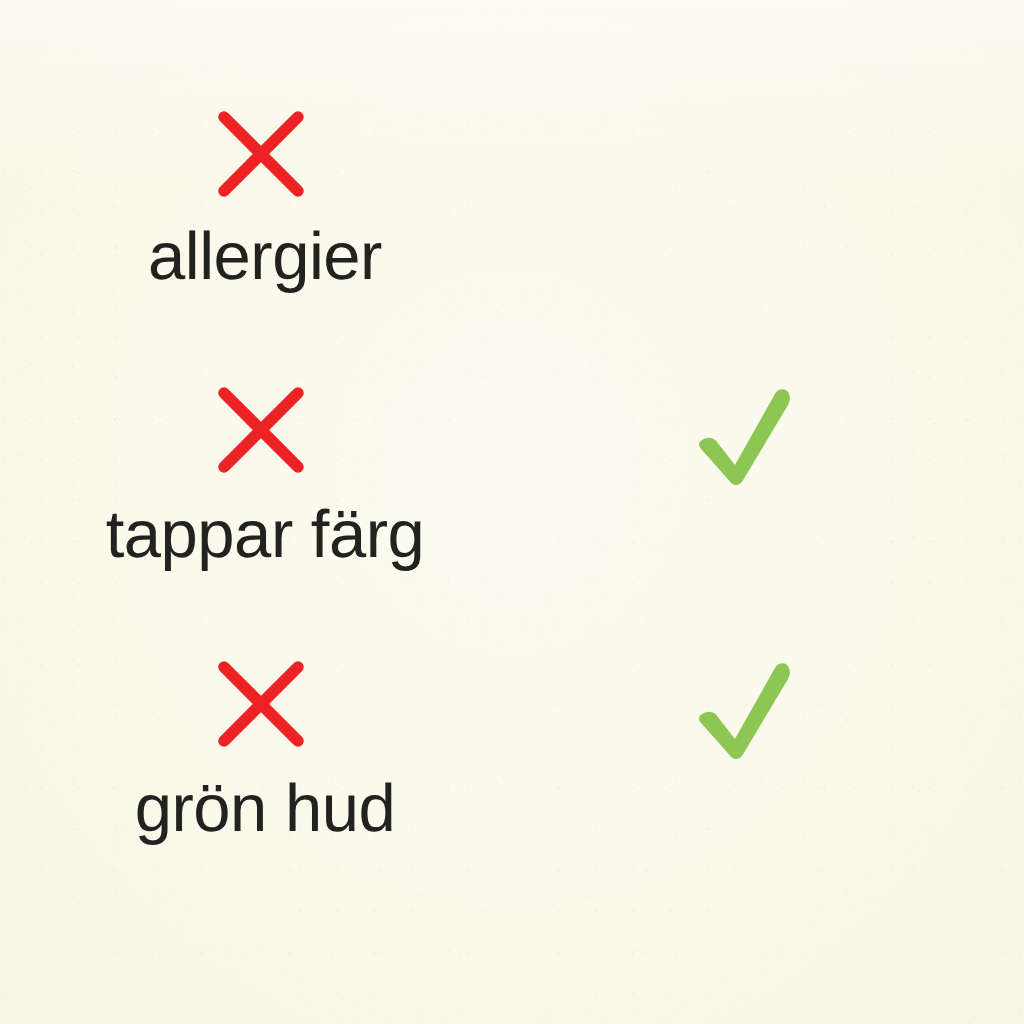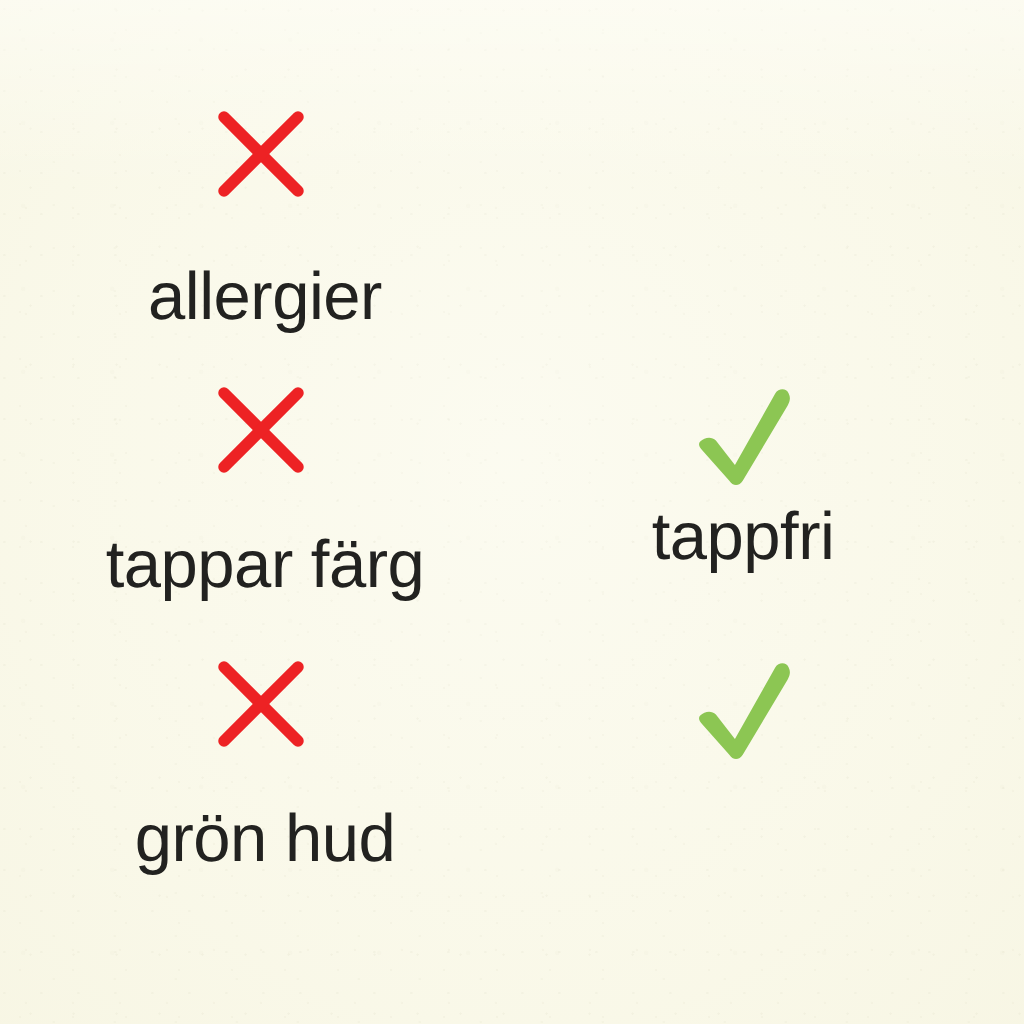--- a/index.html
+++ b/index.html
@@ -50,21 +50,21 @@
     inset: 0;
   }
 
   .cell {
     position: absolute;
     width: 470px;
     display: flex;
     flex-direction: column;
     align-items: center;
   }
-  .cell.col-left  { left: 30px; gap: 40px; }
+  .cell.col-left  { left: 30px; }
   .cell.col-right { left: 508px; }
 
   .cell.row-1 { top: 104px; }
   .cell.row-2 { top: 380px; }
   .cell.row-3 { top: 654px; align-items: center; }
 
   .mark {
     display: block;
     line-height: 0;
   }
@@ -82,21 +82,21 @@
     font-family: "Liberation Sans", sans-serif;
     font-size: 67px;
     font-weight: 300;
     letter-spacing: -0.5px;
     line-height: 1.05;
     white-space: nowrap;
     text-rendering: geometricPrecision;
     -webkit-font-smoothing: antialiased;
   }
   .cell.row-2 .label,
-  .cell.row-3 .label { margin-top: 10px; }
+  .cell.row-3 .label { margin-top: 20px; }
 </style>
 </head>
 <body>
 
 <div id="infographic">
 
   <div id="paper-texture"></div>
   <div id="paper-vignette"></div>
 
   <div class="grid">
@@ -125,21 +125,20 @@
       </span>
       <span class="label">tappar färg</span>
     </div>
 
     <div class="cell col-right row-2">
       <span class="mark check">
         <svg viewBox="0 0 100 100" aria-hidden="true">
           <path d="M10 55 C 14 51, 20 50, 24 54 L 41 76 L 77 12 C 80 7, 87 7, 89 12 C 91 16, 90 19, 88 23 L 48 90 C 45 95, 39 95, 36 90 L 12 63 C 9 60, 8 57, 10 55 Z" fill="#8cc653"></path>
         </svg>
       </span>
-      <span class="label">tappfri</span>
     </div>
 
     <div class="cell col-left row-3">
       <span class="mark cross">
         <svg viewBox="0 0 100 100" aria-hidden="true">
           <g fill="none" stroke="#ed2224" stroke-width="11.5" stroke-linecap="round">
             <line x1="13" y1="13" x2="87" y2="87"></line>
             <line x1="87" y1="13" x2="13" y2="87"></line>
           </g>
         </svg>

